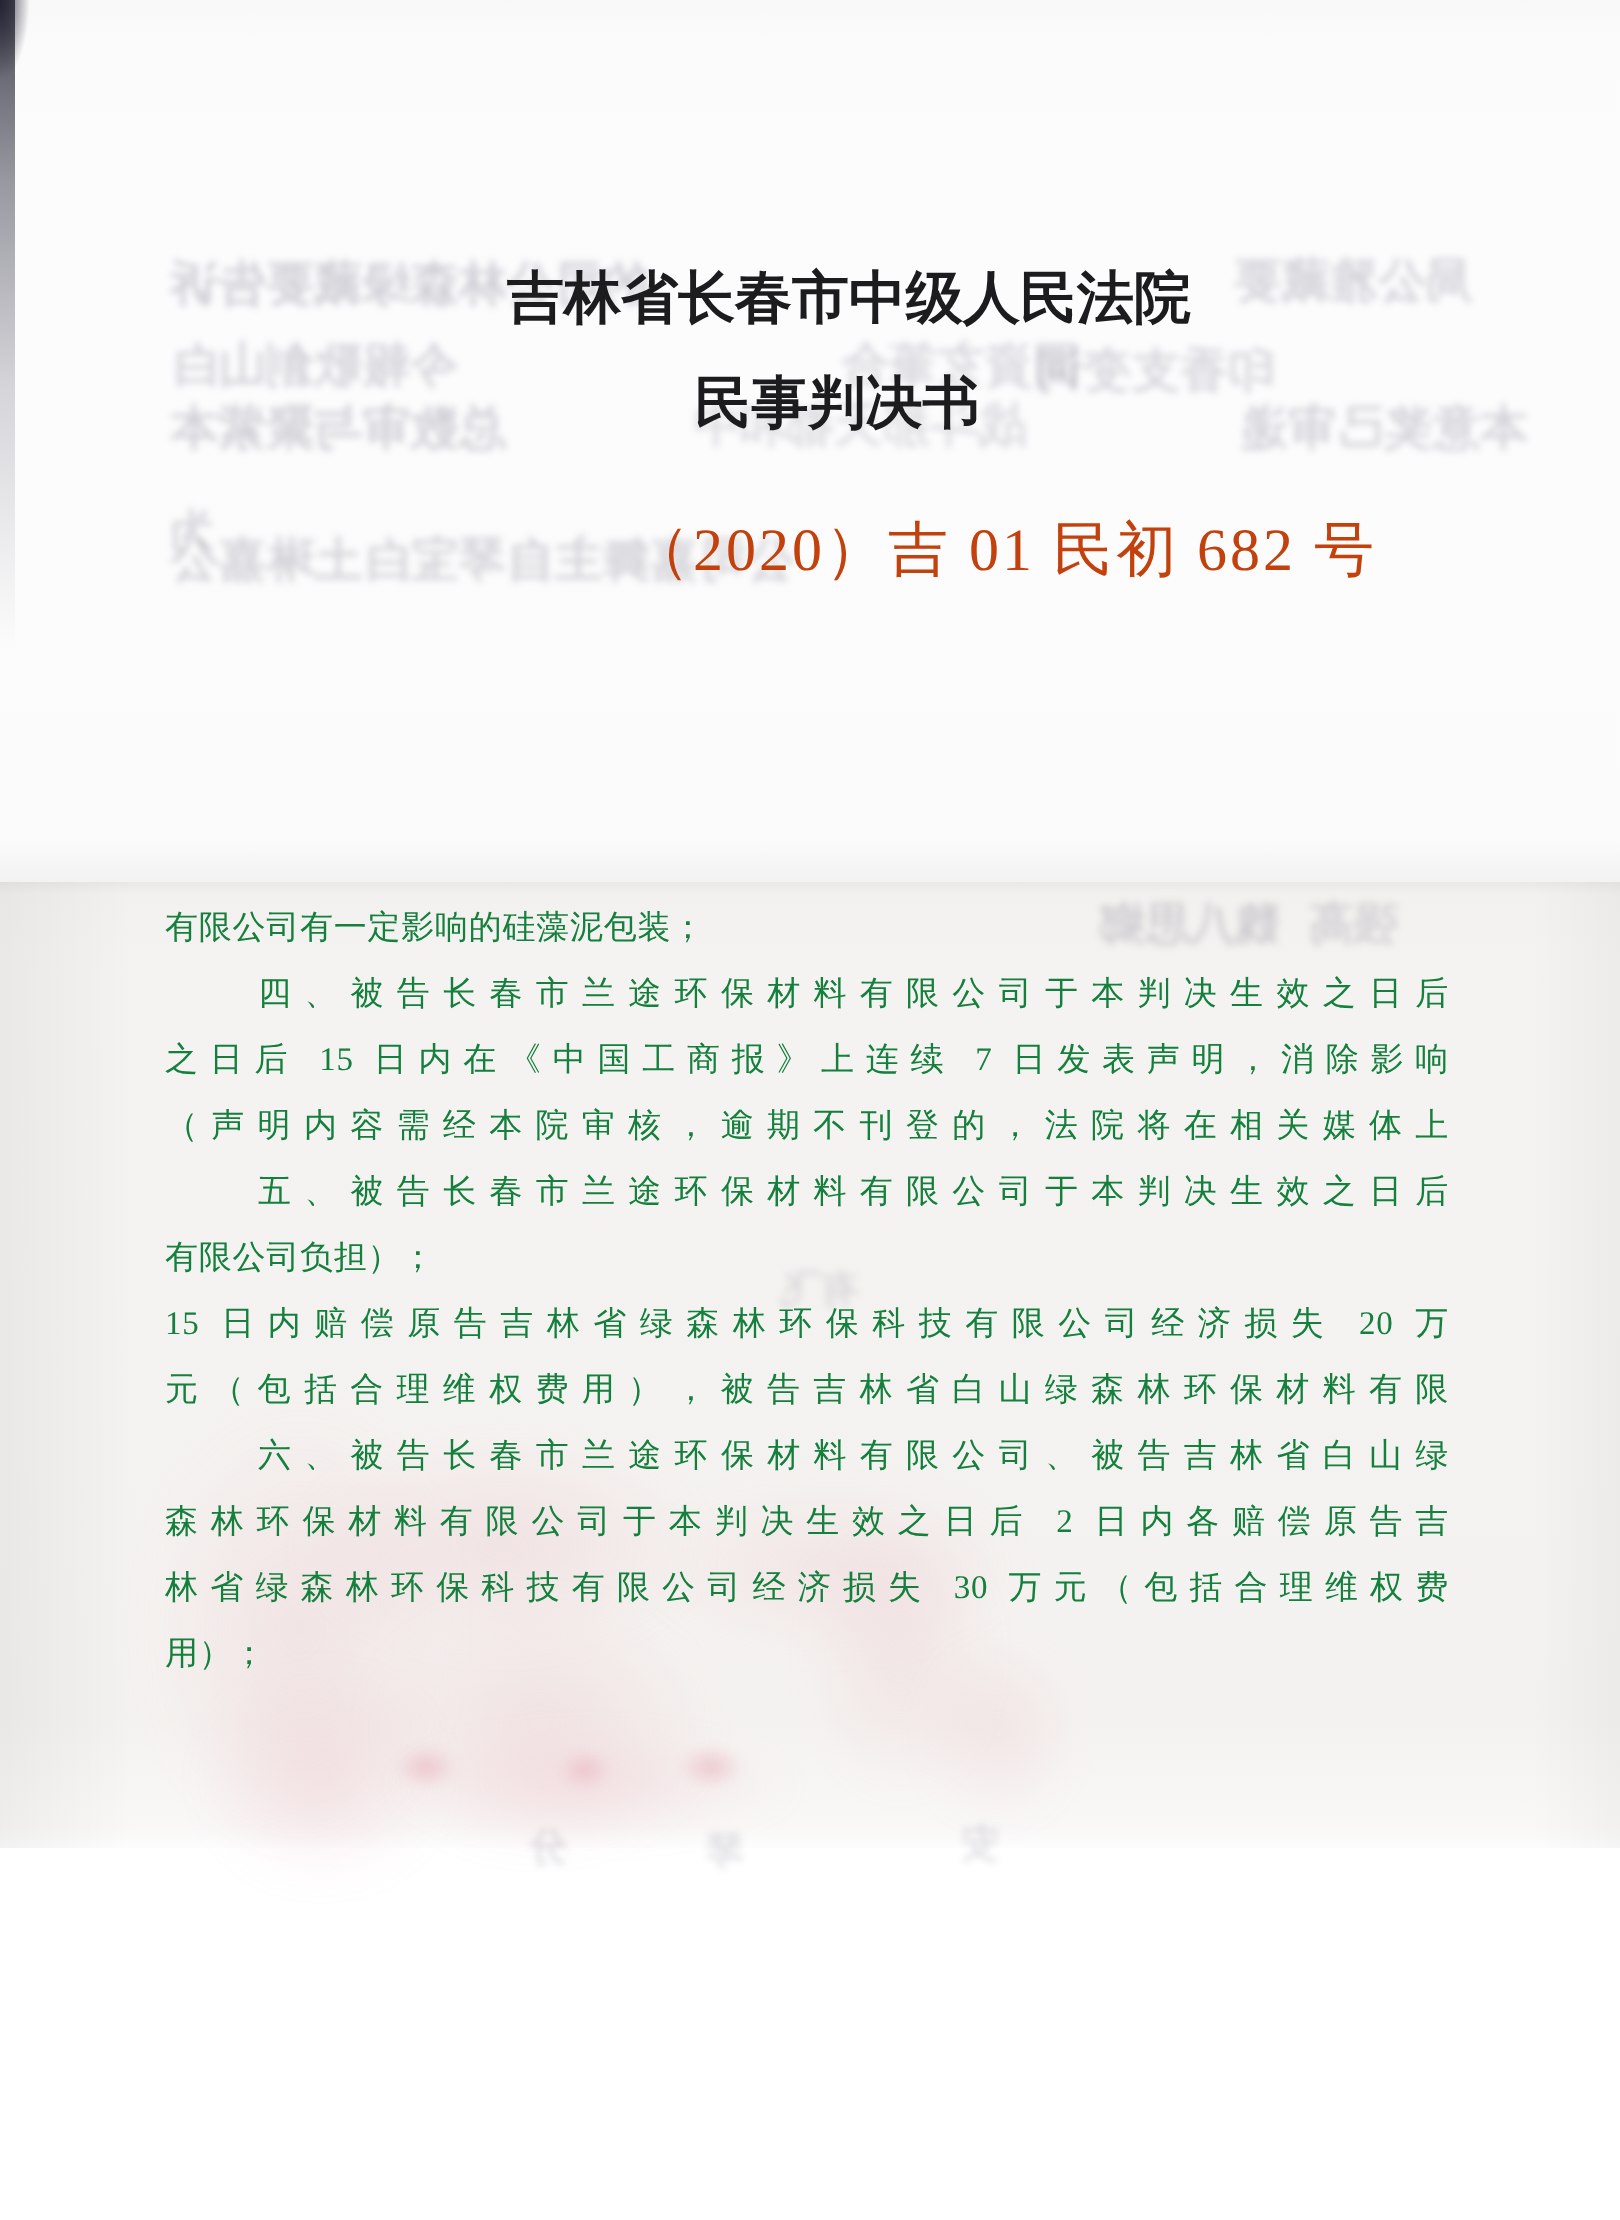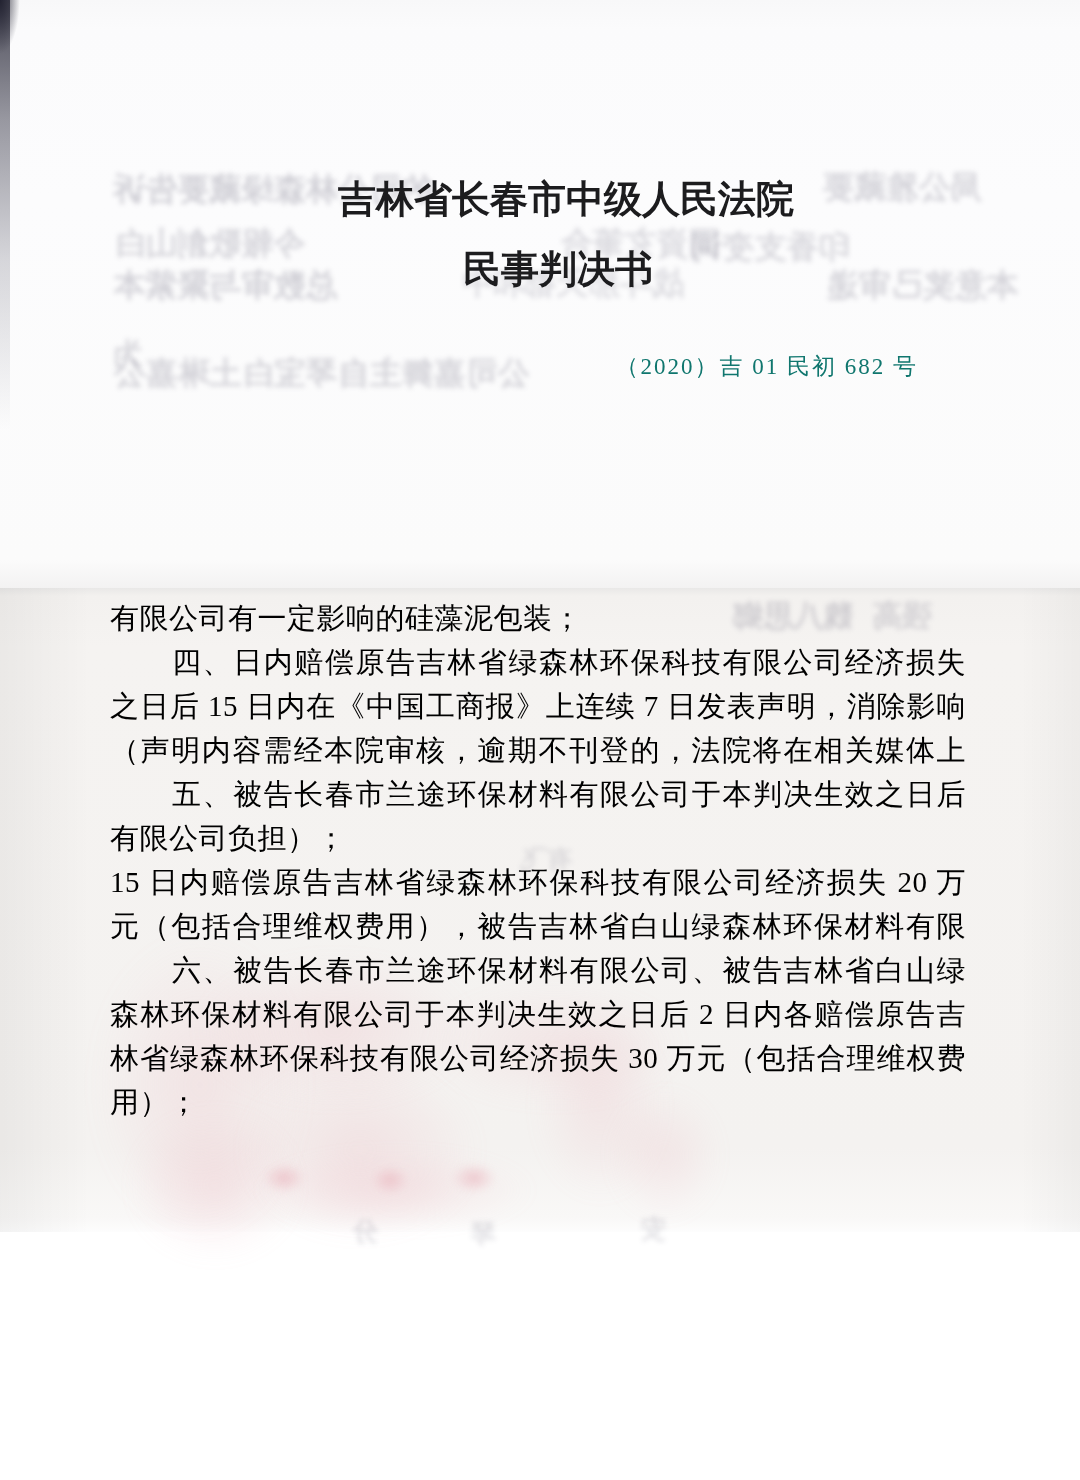--- a/index.html
+++ b/index.html
@@ -42,27 +42,27 @@
     letter-spacing:0px;
   }
   .doc-title{
     position:absolute;left:0;top:246px;width:1080px;
     text-align:center;transform:translateX(18px);
     font-family:"Liberation Sans","DejaVu Sans",sans-serif;
     font-weight:700;font-size:38px;line-height:46px;color:#1c1c1e;
   }
   .case-number{
     position:absolute;right:162px;top:348px;
-    font-size:23px;line-height:38px;color:#0f766e;
+    font-size:40px;line-height:38px;color:#c2410c;
     letter-spacing:2px;white-space:nowrap;
   }
   
   .judgment-body{
     position:absolute;left:110px;top:596px;width:856px;
-    font-size:29px;color:#000000;
+    font-size:22px;color:#15803d;
   }
   .jline{
     height:44px;line-height:44px;white-space:nowrap;
     letter-spacing:0.5px;
   }
   .jline.justify{
     white-space:normal;
     text-align:justify;
     -moz-text-align-last:justify;
     text-align-last:justify;
@@ -125,21 +125,21 @@
 
 <div class="scan-edge"></div>
 <div class="scan-corner"></div>
 
 <div class="court-name">吉林省长春市中级人民法院</div>
 <div class="doc-title">民事判决书</div>
 <div class="case-number">（2020）吉 01 民初 682 号</div>
 
 <div class="judgment-body" id="judgment-body">
     <div class="jline">有限公司有一定影响的硅藻泥包装；</div>
-    <div class="jline justify indent">四、日内赔偿原告吉林省绿森林环保科技有限公司经济损失</div>
+    <div class="jline justify indent">四、被告长春市兰途环保材料有限公司于本判决生效之日后</div>
     <div class="jline justify">之日后 15 日内在《中国工商报》上连续 7 日发表声明，消除影响</div>
     <div class="jline justify">（声明内容需经本院审核，逾期不刊登的，法院将在相关媒体上</div>
     <div class="jline justify indent">五、被告长春市兰途环保材料有限公司于本判决生效之日后</div>
     <div class="jline">有限公司负担）；</div>
     <div class="jline justify">15 日内赔偿原告吉林省绿森林环保科技有限公司经济损失 20 万</div>
     <div class="jline justify">元（包括合理维权费用），被告吉林省白山绿森林环保材料有限</div>
     <div class="jline justify indent">六、被告长春市兰途环保材料有限公司、被告吉林省白山绿</div>
     <div class="jline justify">森林环保材料有限公司于本判决生效之日后 2 日内各赔偿原告吉</div>
     <div class="jline justify">林省绿森林环保科技有限公司经济损失 30 万元（包括合理维权费</div>
     <div class="jline">用）；</div>

